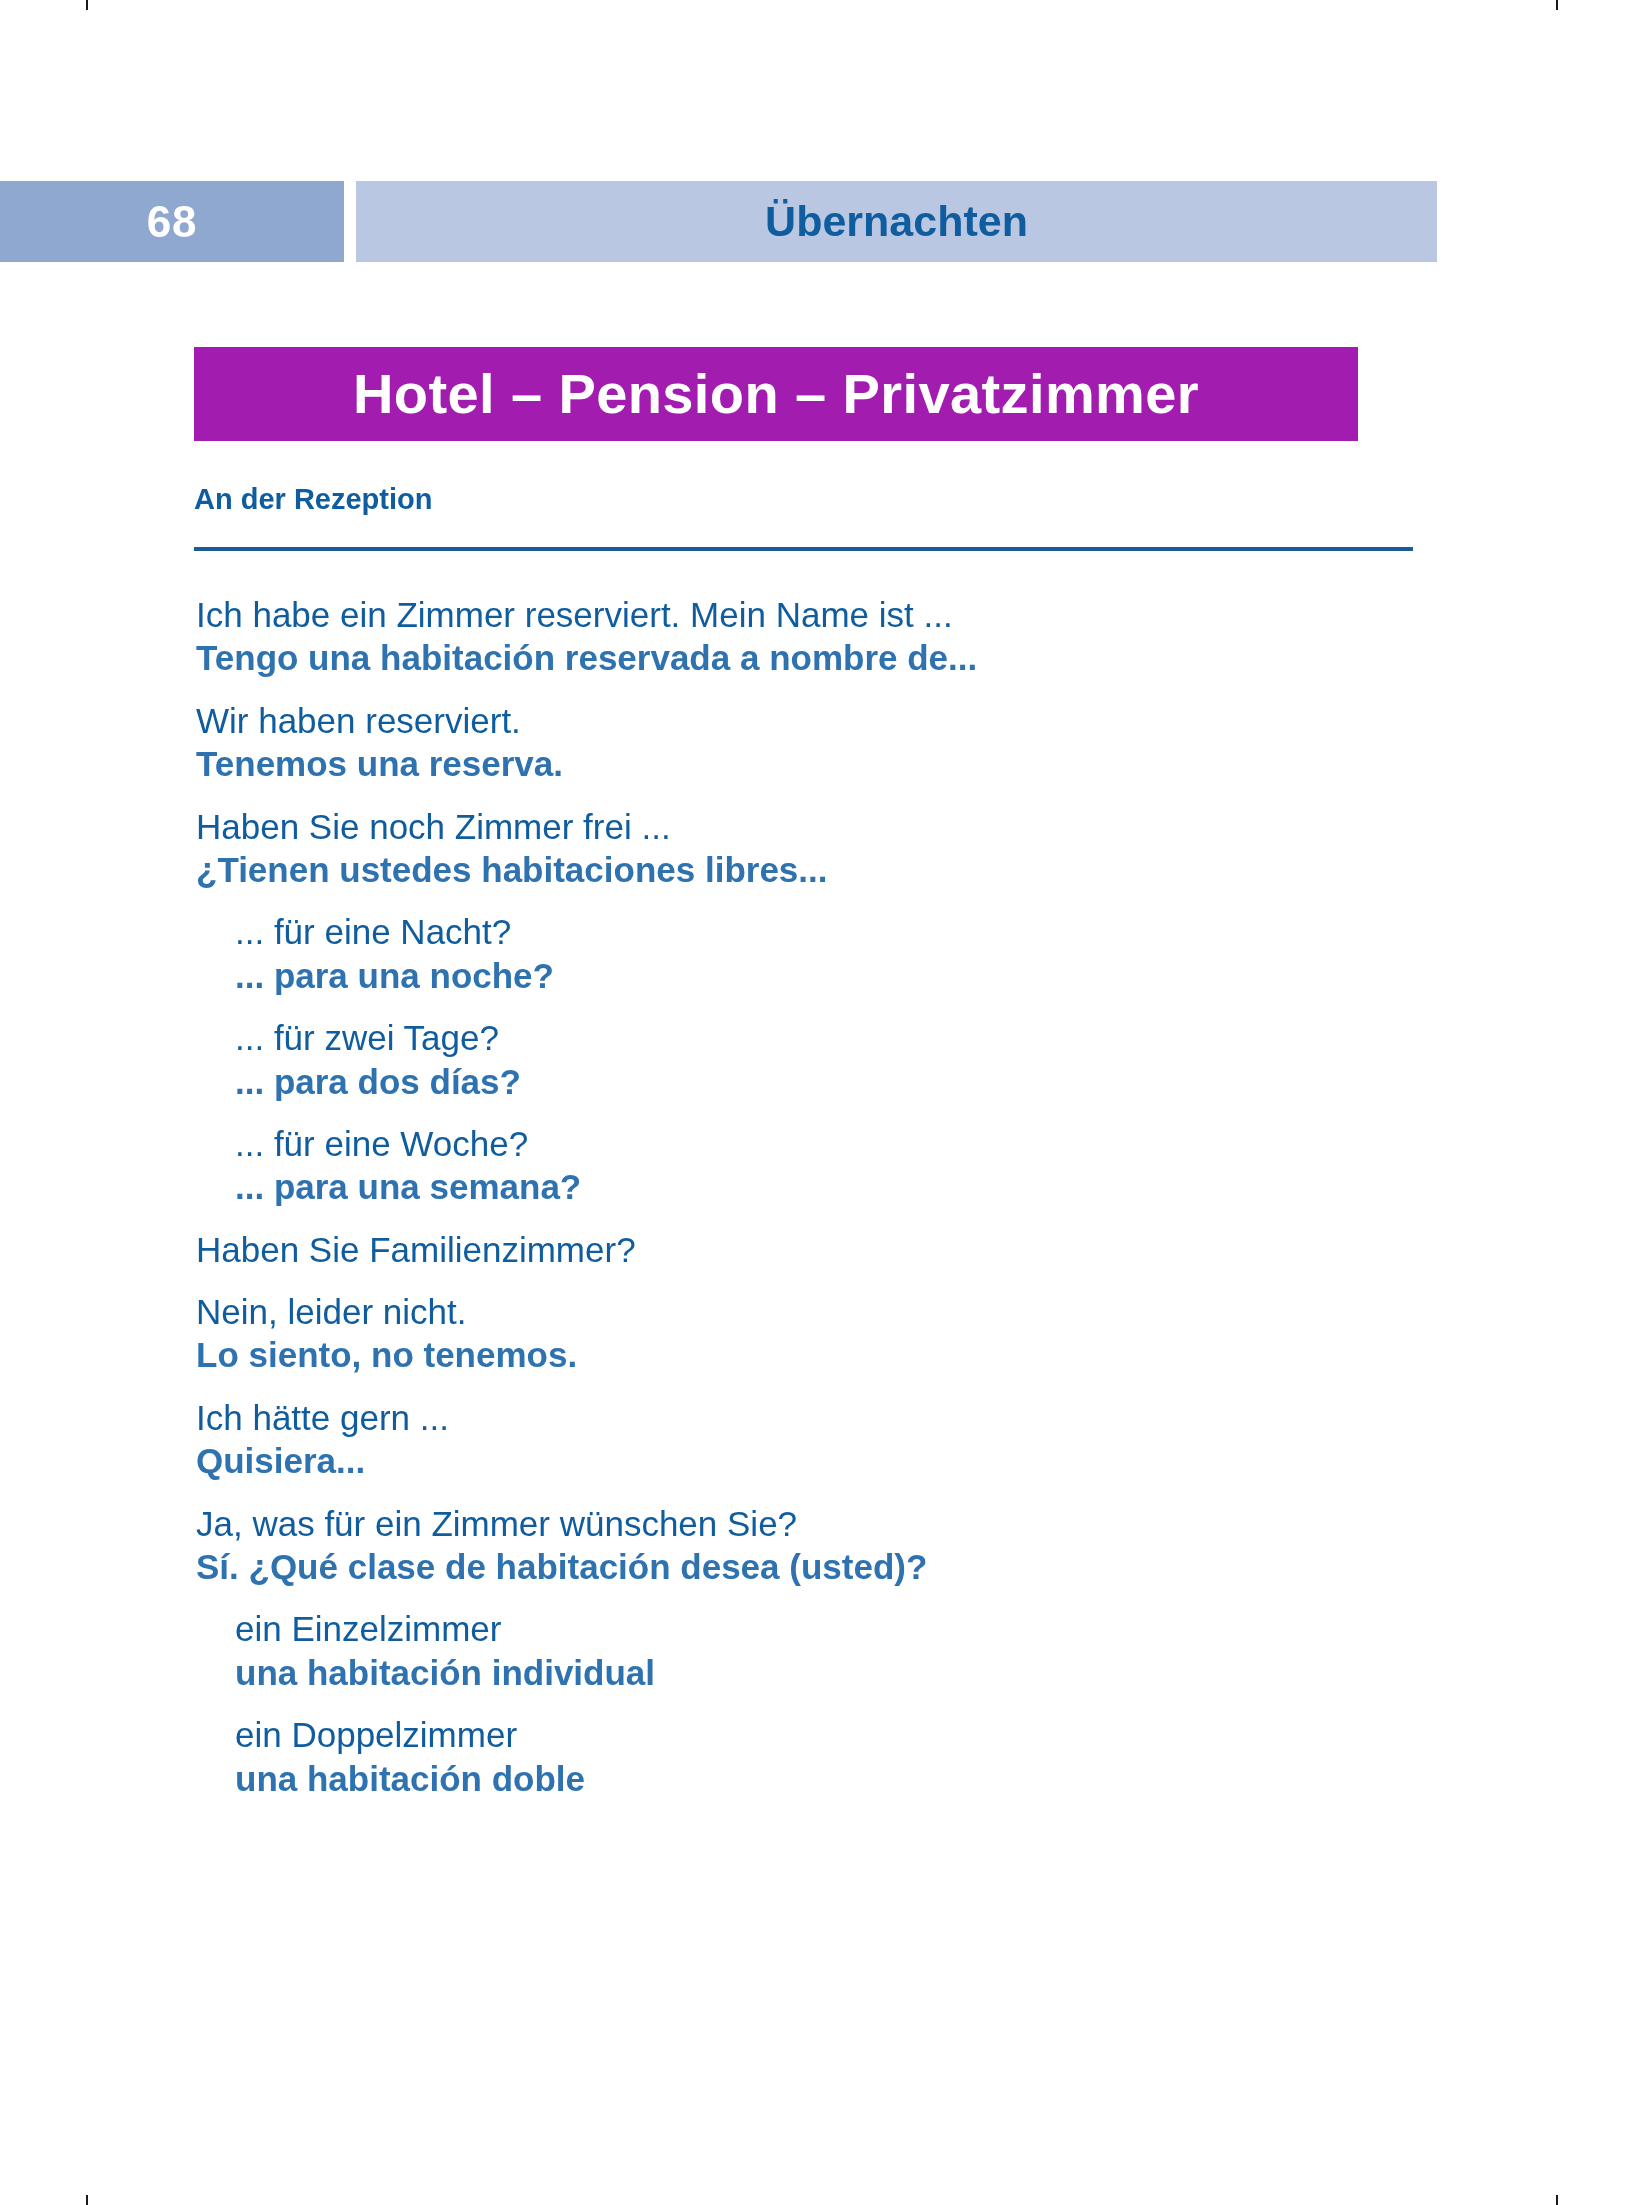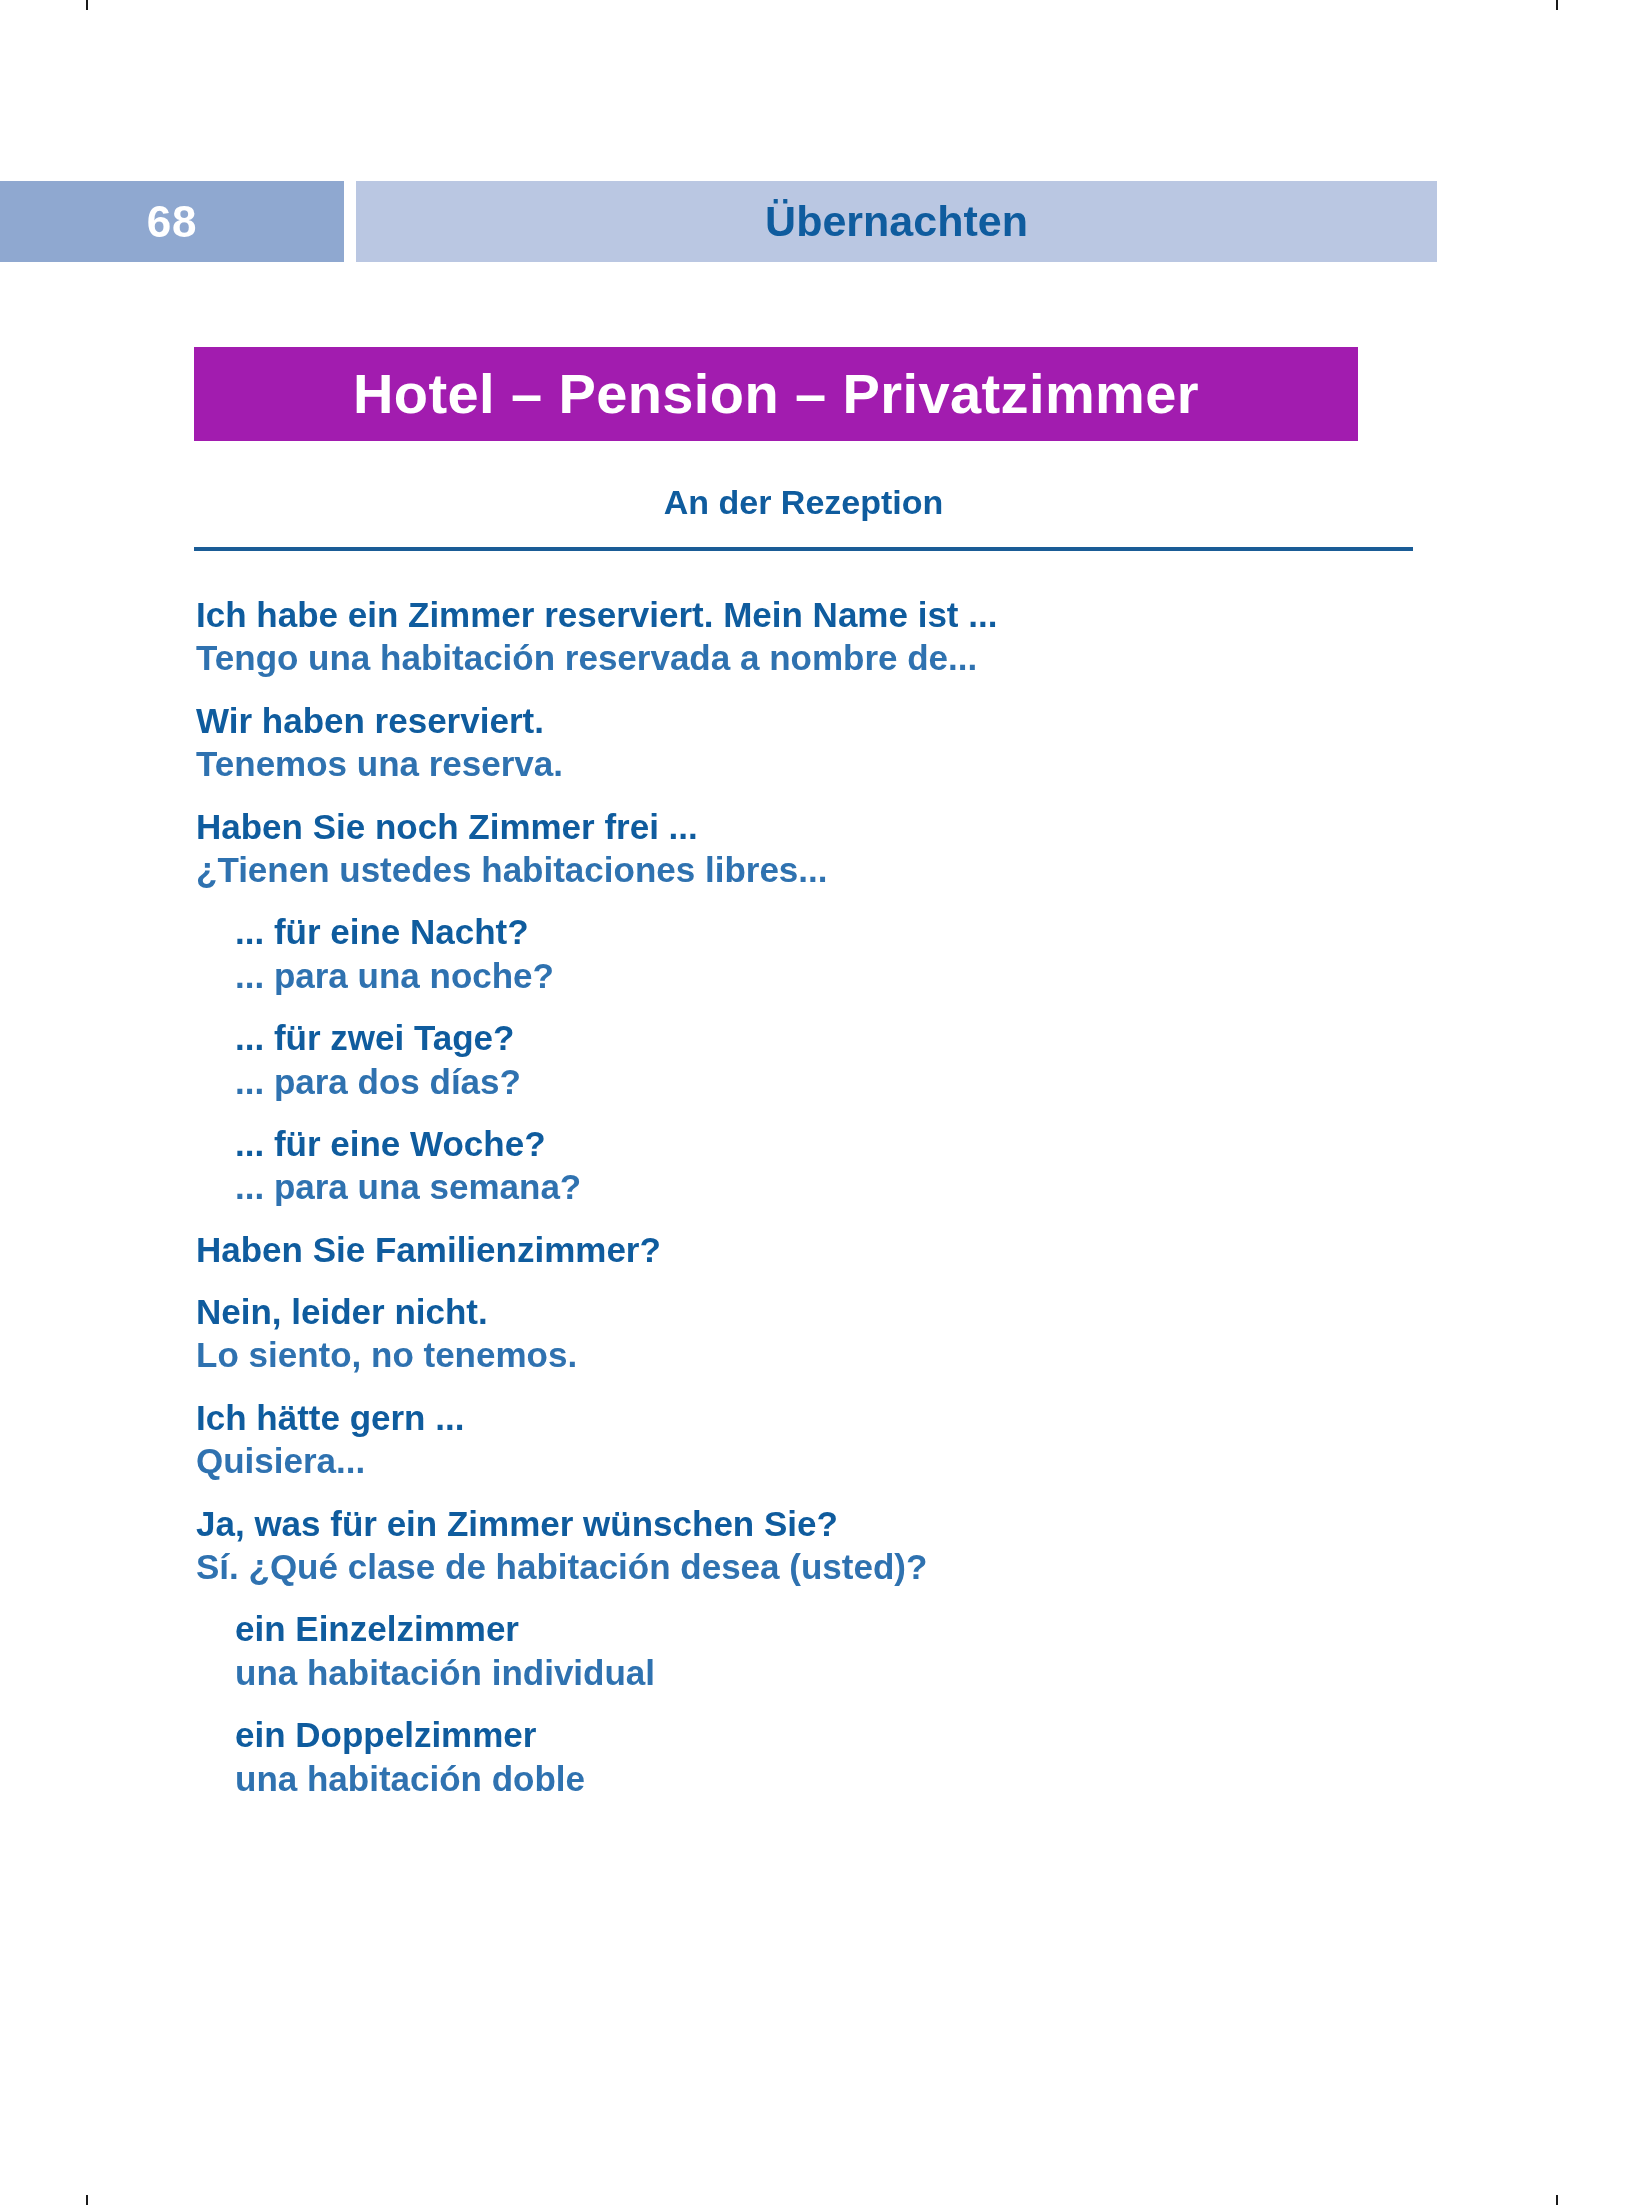--- a/index.html
+++ b/index.html
@@ -90,23 +90,22 @@
     line-height: 1;
     letter-spacing: 0.4px;
   }
 
   
   .subtitle {
     position: absolute;
     left: 194px;
     top: 485px;
     width: 1219px;
-    text-align: center;
     color: #0f5c9e;
-    font-size: 34px;
+    font-size: 29px;
     font-weight: bold;
     line-height: 1;
   }
   .subtitle-rule {
     position: absolute;
     left: 194px;
     top: 547px;
     width: 1219px;
     height: 4.4px;
     background: #1a5c96;
@@ -121,21 +120,21 @@
   }
   .phrase-block {
     margin: 0 0 19px 0;
   }
   .phrase-block.indent {
     padding-left: 39px;
   }
   .line-de {
     color: #0f5c9e;
     font-size: 35px;
-    font-weight: bold;
+    font-weight: normal;
     line-height: 1.24;
     white-space: nowrap;
   }
   .line-es {
     color: #2f72b0;
     font-size: 35px;
     font-weight: bold;
     line-height: 1.24;
     white-space: nowrap;
   }

